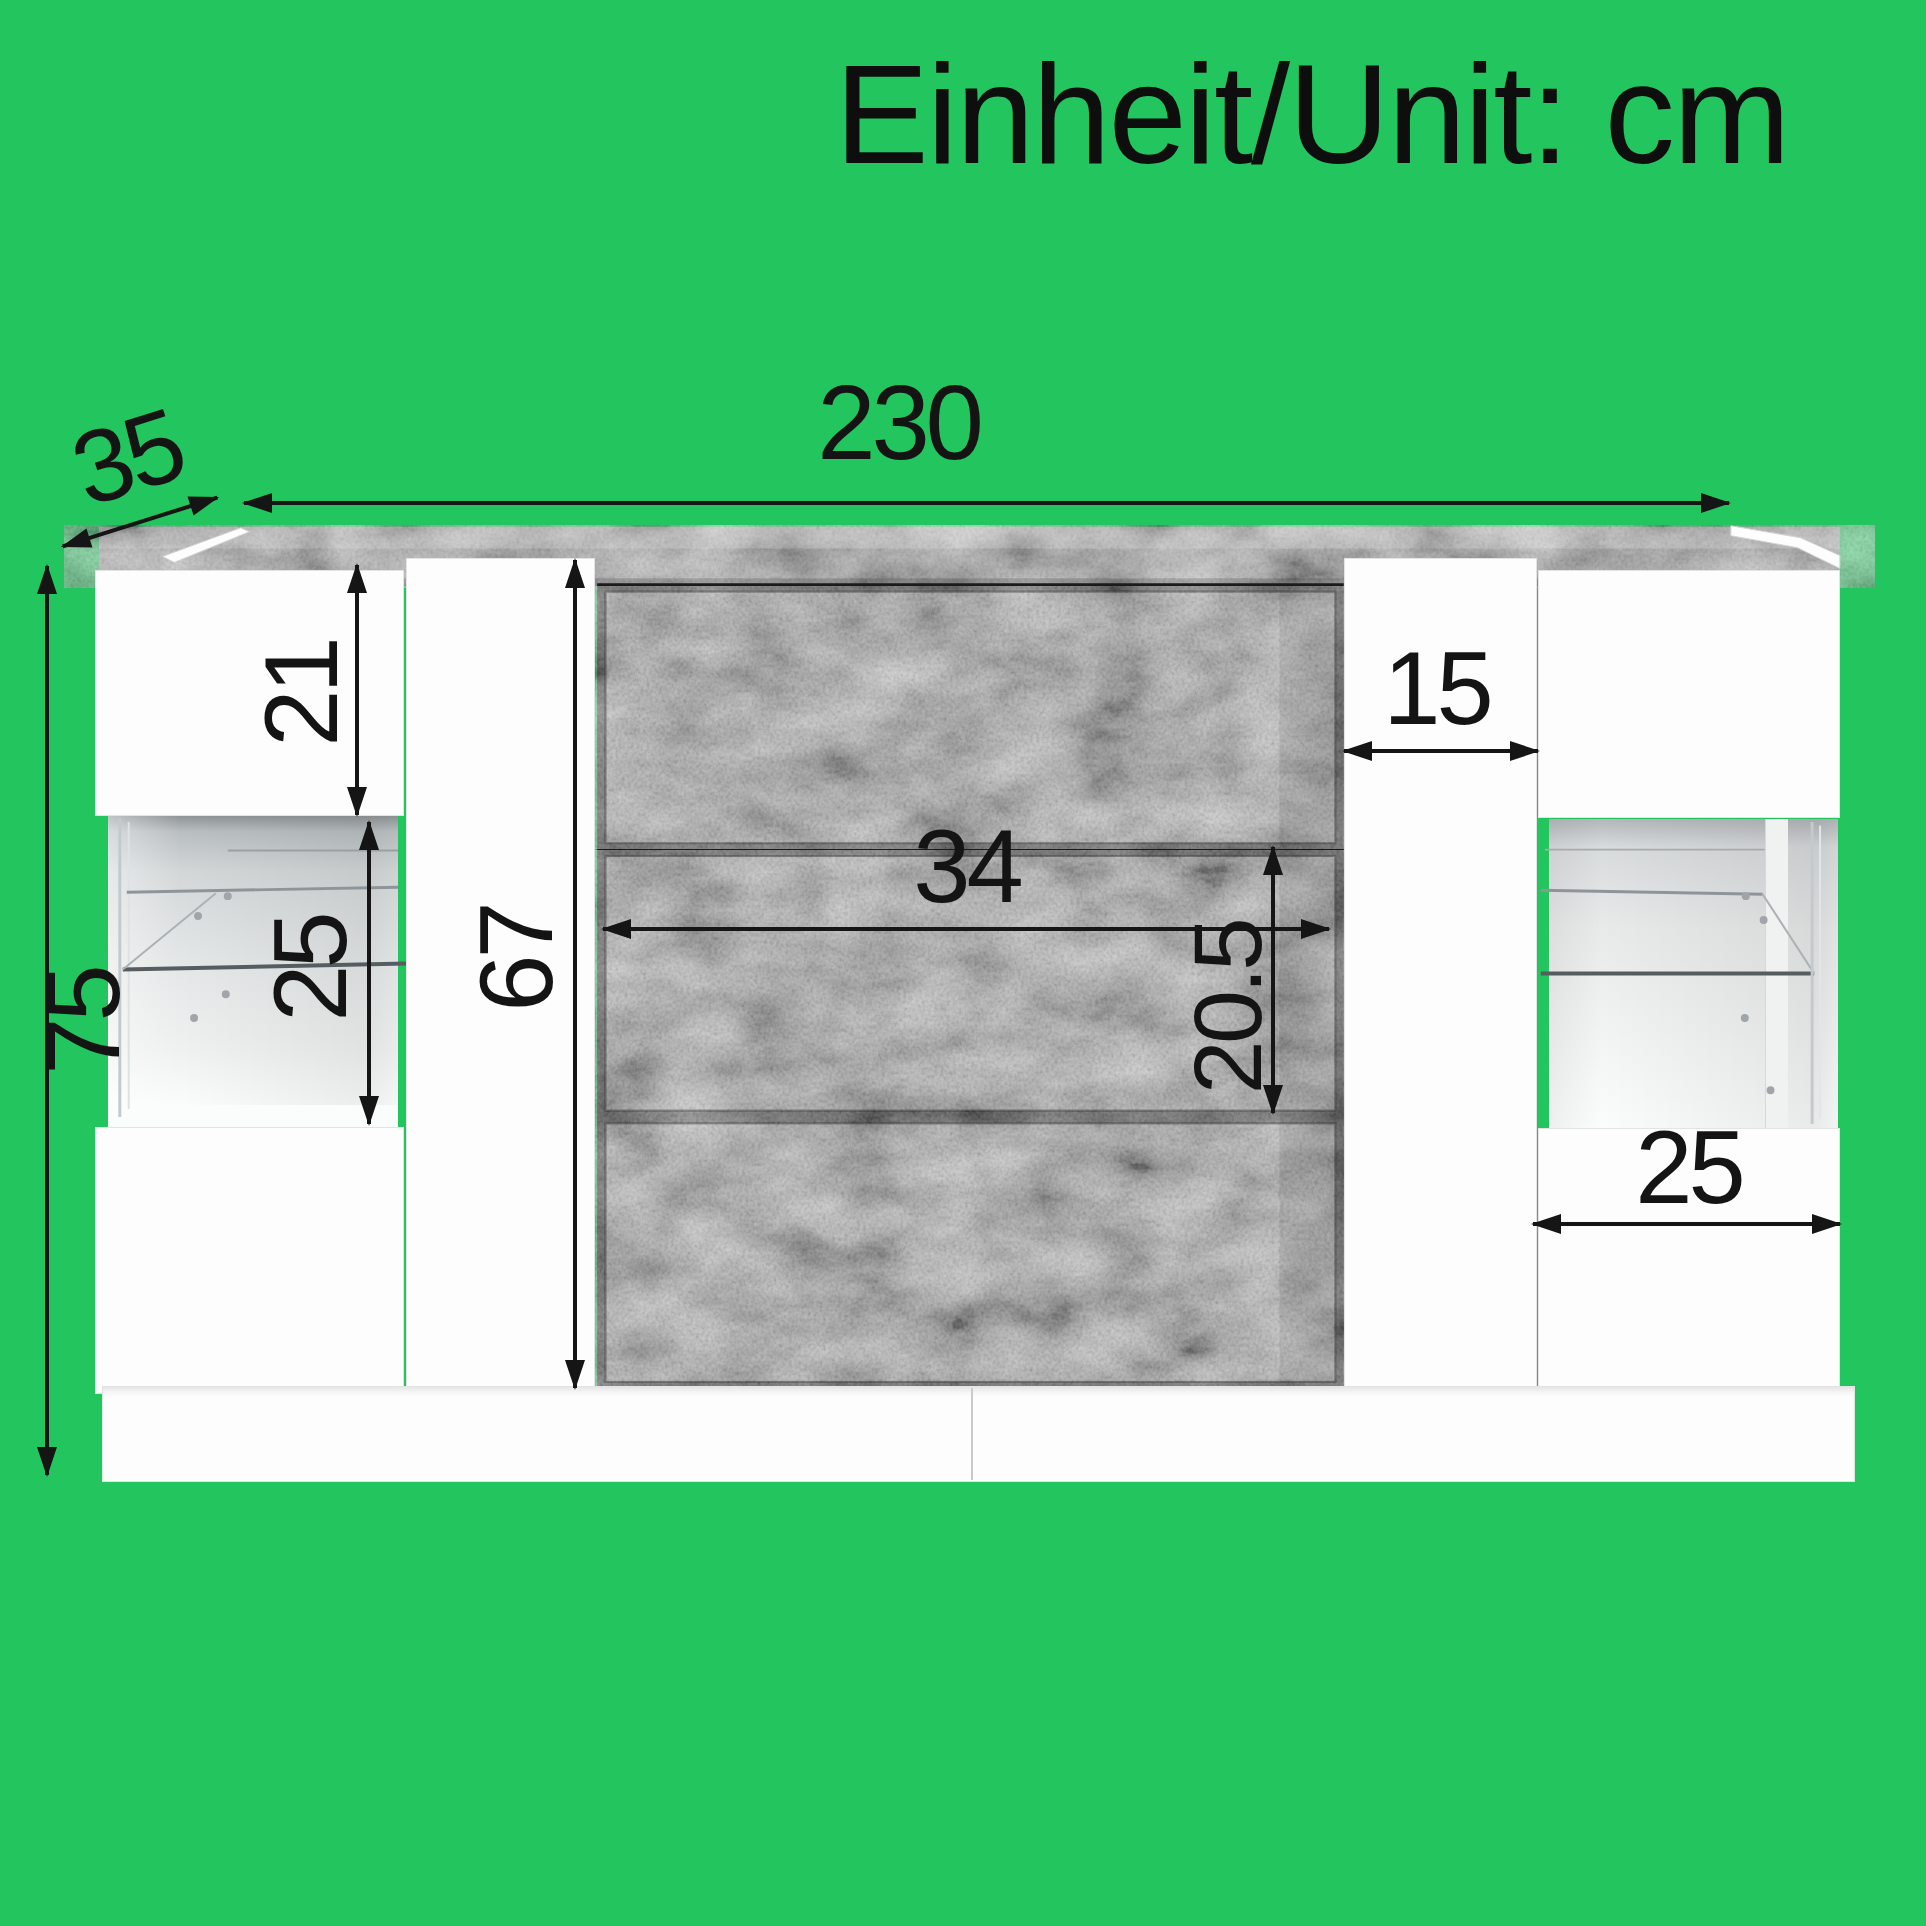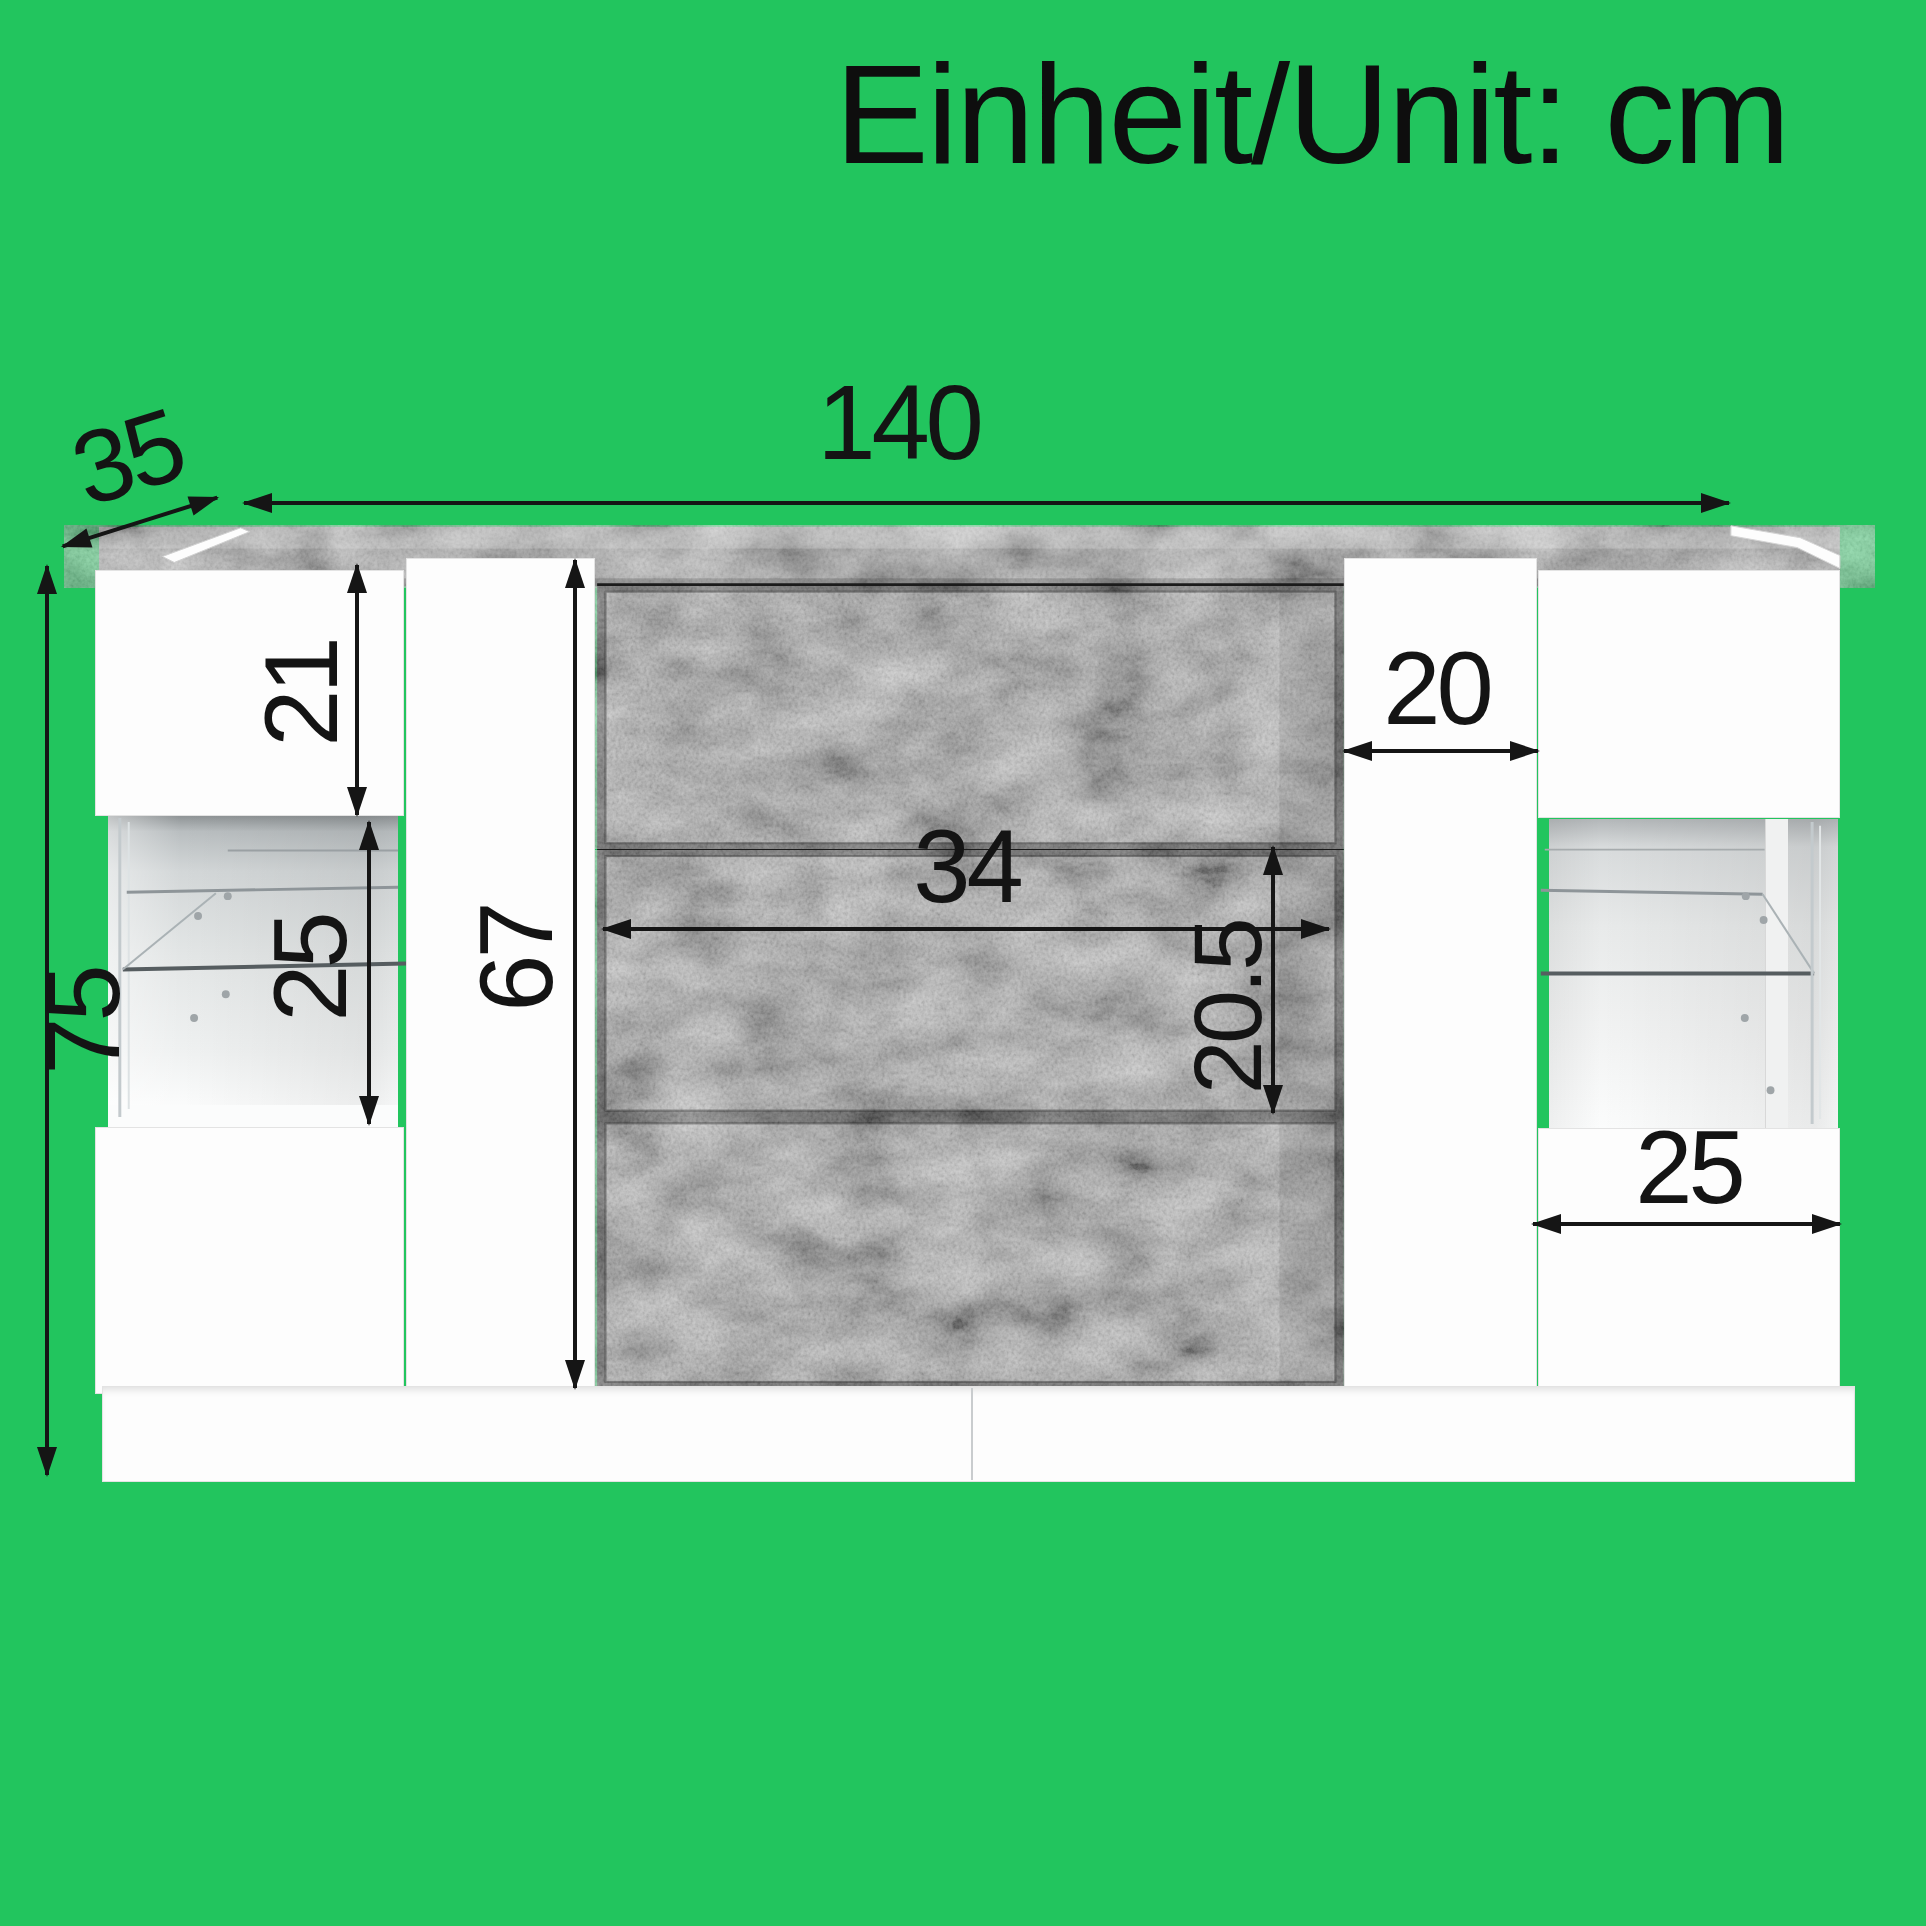--- a/index.html
+++ b/index.html
@@ -175,21 +175,21 @@
       <line x1="1830" y1="830" x2="1830" y2="1135" stroke="#c3cacd" stroke-width="3"></line>
       <line x1="1838" y1="834" x2="1838" y2="1130" stroke="#e2e6e7" stroke-width="2"></line>
       <circle cx="1763" cy="905" r="4" fill="#9fa5a8"></circle>
       <circle cx="1781" cy="929" r="4" fill="#9fa5a8"></circle>
       <circle cx="1762" cy="1028" r="4" fill="#9fa5a8"></circle>
       <circle cx="1788" cy="1101" r="4" fill="#9fa5a8"></circle>
     </g>
   </svg>
 
   <div class="dim-h" style="left:244px; top:501px; width:1485px;"></div>
-  <div class="dim-label" style="left:750px; top:368px; width:297px; height:109px; font-size:105px;">140</div>
+  <div class="dim-label" style="left:750px; top:368px; width:297px; height:109px; font-size:105px;">230</div>
 
   <div class="dim-h" style="left:59px; top:520px; width:162px; transform:rotate(-17.5deg);"></div>
   <div class="dim-label" style="left:28px; top:403px; width:198px; height:109px; transform:rotate(-17.5deg);">35</div>
 
   <div class="dim-v" style="left:45px; top:566px; height:909px;"></div>
   <div class="dim-label rot90" style="left:-36px; top:967px; width:238px; height:109px;">75</div>
 
   <div class="dim-v" style="left:355px; top:565px; height:250px;"></div>
   <div class="dim-label rot90" style="left:202px; top:639px; width:198px; height:109px;">21</div>
 
@@ -199,19 +199,19 @@
   <div class="dim-v" style="left:573px; top:560px; height:828px;"></div>
   <div class="dim-label rot90" style="left:417px; top:904px; width:198px; height:109px;">67</div>
 
   <div class="dim-h" style="left:603px; top:927px; width:726px;"></div>
   <div class="dim-label" style="left:818px; top:812px; width:297px; height:109px;">34</div>
 
   <div class="dim-v" style="left:1271px; top:847px; height:266px;"></div>
   <div class="dim-label rot90" style="left:1079px; top:953px; width:297px; height:109px; font-size:97px;">20.5</div>
 
   <div class="dim-h" style="left:1344px; top:749px; width:194px;"></div>
-  <div class="dim-label" style="left:1288px; top:634px; width:297px; height:109px;">20</div>
+  <div class="dim-label" style="left:1288px; top:634px; width:297px; height:109px;">15</div>
 
   <div class="dim-h" style="left:1533px; top:1222px; width:307px;"></div>
   <div class="dim-label" style="left:1540px; top:1113px; width:297px; height:109px;">25</div>
 
 </div>
 
 
 </body></html>

